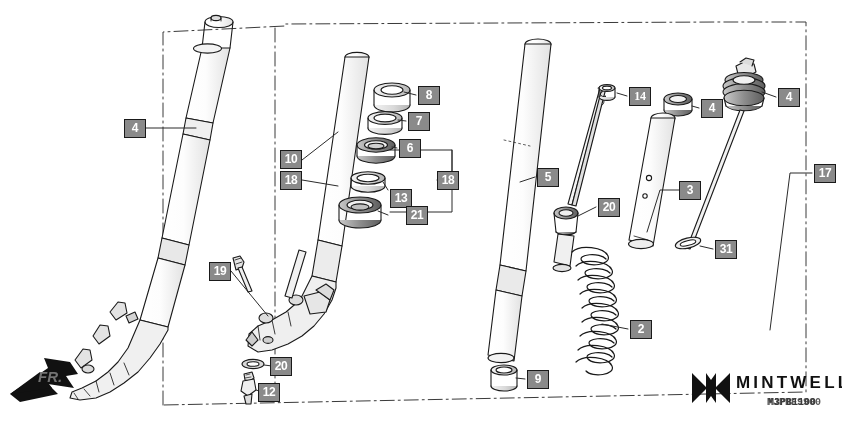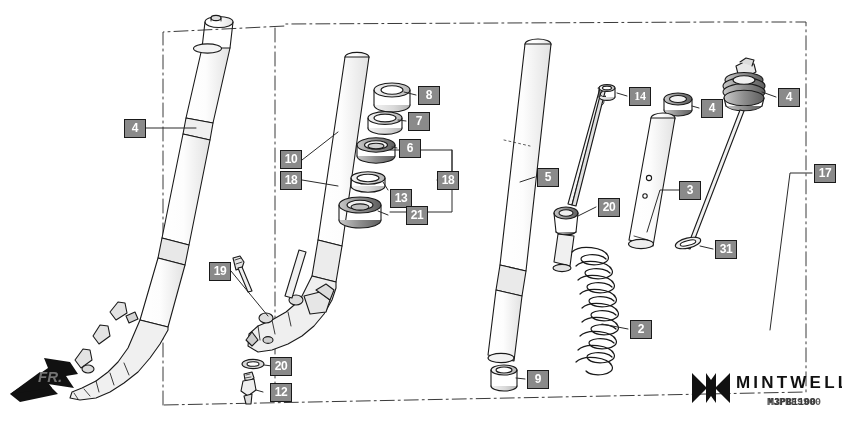--- a/index.html
+++ b/index.html
@@ -370,21 +370,21 @@
   <div class="callout" style="left:280px; top:150px;"><span>10</span></div>
   <div class="callout" style="left:280px; top:171px;"><span>18</span></div>
   <div class="callout" style="left:418px; top:86px;"><span>8</span></div>
   <div class="callout" style="left:408px; top:112px;"><span>7</span></div>
   <div class="callout" style="left:399px; top:139px;"><span>6</span></div>
   <div class="callout" style="left:390px; top:181px;margin-top:8px;"><span>13</span></div>
   <div class="callout" style="left:390px; top:206px;margin-left:16px;"><span>21</span></div>
   <div class="callout" style="left:437px; top:171px;"><span>18</span></div>
   <div class="callout" style="left:209px; top:262px;"><span>19</span></div>
   <div class="callout" style="left:270px; top:357px;"><span>20</span></div>
-  <div class="callout" style="left:270px; top:383px;"><span>12</span></div>
+  <div class="callout" style="left:258px; top:383px;"><span>12</span></div>
   <div class="callout" style="left:537px; top:168px;"><span>5</span></div>
   <div class="callout" style="left:598px; top:198px;"><span>20</span></div>
   <div class="callout" style="left:527px; top:370px;"><span>9</span></div>
   <div class="callout" style="left:630px; top:320px;"><span>2</span></div>
   <div class="callout" style="left:629px; top:87px;font-family:Liberation Serif, serif;"><span>14</span></div>
   <div class="callout" style="left:701px; top:99px;"><span>4</span></div>
   <div class="callout" style="left:778px; top:88px;"><span>4</span></div>
   <div class="callout" style="left:679px; top:181px;"><span>3</span></div>
   <div class="callout" style="left:715px; top:240px;"><span>31</span></div>
   <div class="callout" style="left:814px; top:164px;"><span>17</span></div>

